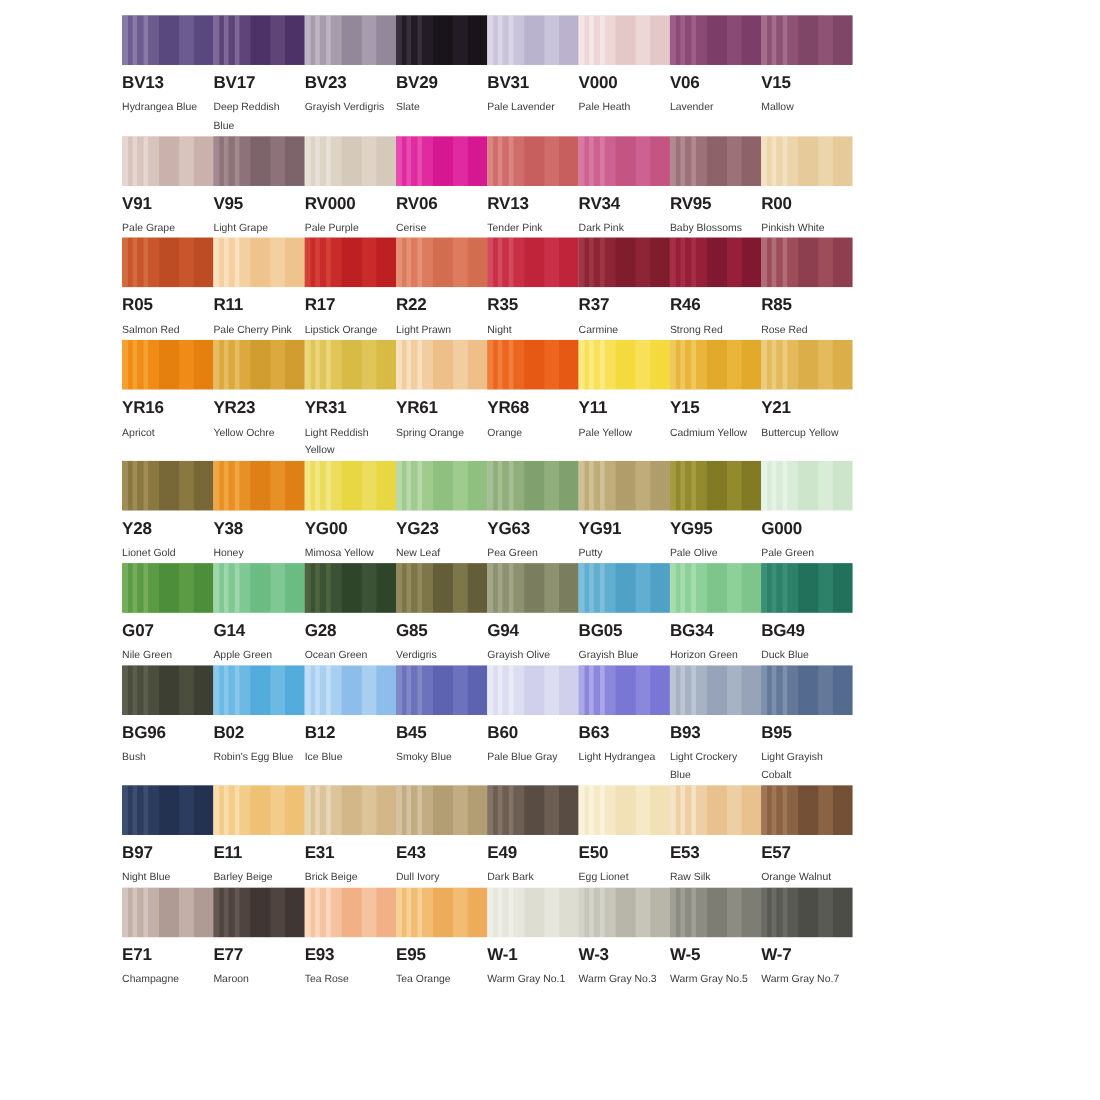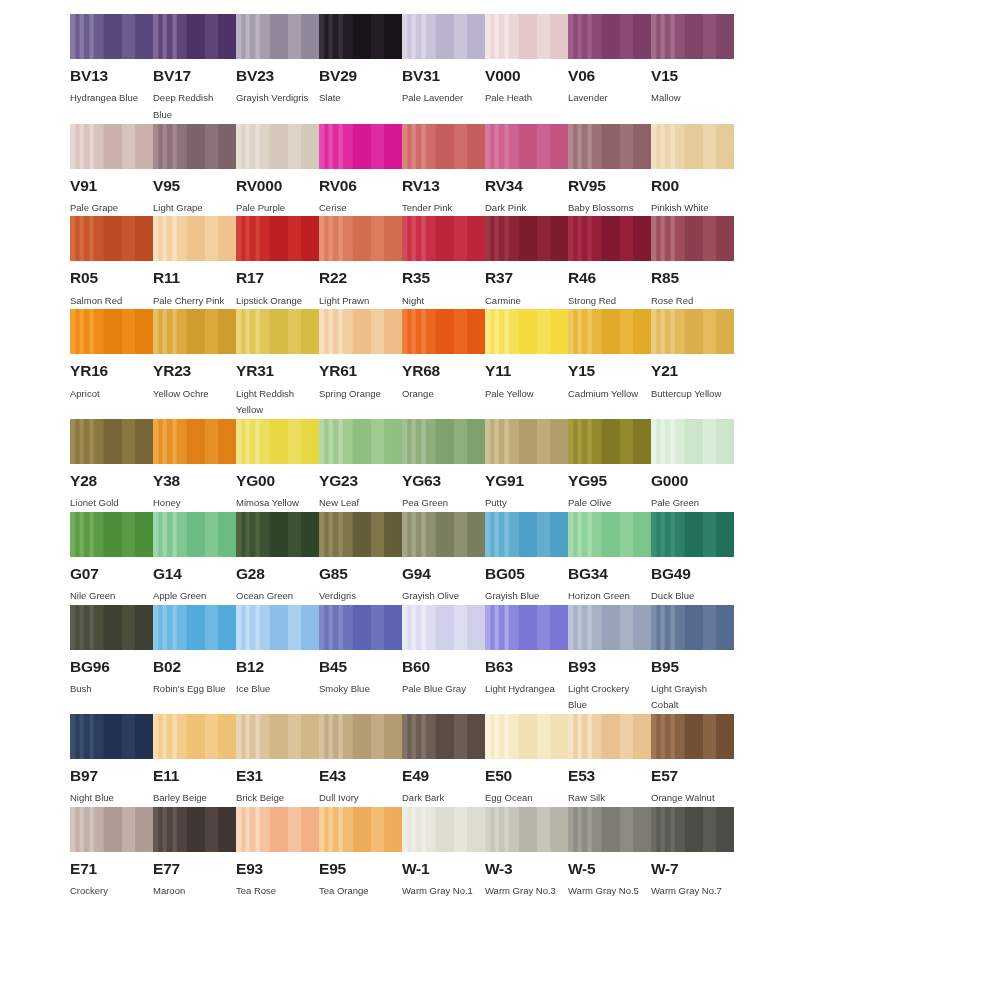--- a/index.html
+++ b/index.html
@@ -19,21 +19,21 @@
     height: 1000px;
     background: #ffffff;
     box-sizing: border-box;
     padding: 14px 0 0 0;
   }
   .swatch-grid {
     display: grid;
     grid-template-columns: repeat(8, 83px);
     column-gap: 0px;
     justify-content: start;
-    margin-left: 70px;
+    margin-left: 111px;
   }
   .swatch-cell {
     width: 83px;
     box-sizing: border-box;
     padding-right: 0px;
   }
   .swatch-chip {
     width: 83px;
     height: 45px;
     border: 0;
@@ -499,42 +499,42 @@
             <div class="streaks" style="background: linear-gradient(90deg, rgb(135, 119, 106) 0%, rgb(135, 119, 106) 6%, rgb(108, 94, 83) 7%, rgb(108, 94, 83) 11%, rgb(135, 119, 106) 12%, rgb(135, 119, 106) 16%, rgb(108, 94, 83) 17%, rgb(108, 94, 83) 23%, rgb(135, 119, 106) 24%, rgb(135, 119, 106) 28%, rgb(108, 94, 83) 29%, rgb(108, 94, 83) 40%, rgb(86, 74, 64) 41%, rgb(86, 74, 64) 62%, rgb(108, 94, 83) 63%, rgb(108, 94, 83) 78%, rgb(86, 74, 64) 79%, rgb(86, 74, 64) 100%); opacity: 0.85;"></div>
           </div>
           <div class="swatch-code">E49</div>
           <div class="swatch-name">Dark Bark</div>
         </div>
         <div class="swatch-cell">
           <div class="swatch-chip" style="background: rgb(246, 233, 198);">
             <div class="streaks" style="background: linear-gradient(90deg, rgb(251, 244, 222) 0%, rgb(251, 244, 222) 6%, rgb(246, 233, 198) 7%, rgb(246, 233, 198) 11%, rgb(251, 244, 222) 12%, rgb(251, 244, 222) 16%, rgb(246, 233, 198) 17%, rgb(246, 233, 198) 23%, rgb(251, 244, 222) 24%, rgb(251, 244, 222) 28%, rgb(246, 233, 198) 29%, rgb(246, 233, 198) 40%, rgb(240, 223, 178) 41%, rgb(240, 223, 178) 62%, rgb(246, 233, 198) 63%, rgb(246, 233, 198) 78%, rgb(240, 223, 178) 79%, rgb(240, 223, 178) 100%); opacity: 0.85;"></div>
           </div>
           <div class="swatch-code">E50</div>
-          <div class="swatch-name">Egg Ocean</div>
+          <div class="swatch-name">Egg Lionet</div>
         </div>
         <div class="swatch-cell">
           <div class="swatch-chip" style="background: rgb(238, 207, 164);">
             <div class="streaks" style="background: linear-gradient(90deg, rgb(247, 229, 201) 0%, rgb(247, 229, 201) 6%, rgb(238, 207, 164) 7%, rgb(238, 207, 164) 11%, rgb(247, 229, 201) 12%, rgb(247, 229, 201) 16%, rgb(238, 207, 164) 17%, rgb(238, 207, 164) 23%, rgb(247, 229, 201) 24%, rgb(247, 229, 201) 28%, rgb(238, 207, 164) 29%, rgb(238, 207, 164) 40%, rgb(231, 191, 138) 41%, rgb(231, 191, 138) 62%, rgb(238, 207, 164) 63%, rgb(238, 207, 164) 78%, rgb(231, 191, 138) 79%, rgb(231, 191, 138) 100%); opacity: 0.85;"></div>
           </div>
           <div class="swatch-code">E53</div>
           <div class="swatch-name">Raw Silk</div>
         </div>
         <div class="swatch-cell">
           <div class="swatch-chip" style="background: rgb(138, 99, 68);">
             <div class="streaks" style="background: linear-gradient(90deg, rgb(162, 122, 88) 0%, rgb(162, 122, 88) 6%, rgb(138, 99, 68) 7%, rgb(138, 99, 68) 11%, rgb(162, 122, 88) 12%, rgb(162, 122, 88) 16%, rgb(138, 99, 68) 17%, rgb(138, 99, 68) 23%, rgb(162, 122, 88) 24%, rgb(162, 122, 88) 28%, rgb(138, 99, 68) 29%, rgb(138, 99, 68) 40%, rgb(110, 76, 51) 41%, rgb(110, 76, 51) 62%, rgb(138, 99, 68) 63%, rgb(138, 99, 68) 78%, rgb(110, 76, 51) 79%, rgb(110, 76, 51) 100%); opacity: 0.85;"></div>
           </div>
           <div class="swatch-code">E57</div>
           <div class="swatch-name">Orange Walnut</div>
         </div>
         <div class="swatch-cell">
           <div class="swatch-chip" style="background: rgb(194, 176, 168);">
             <div class="streaks" style="background: linear-gradient(90deg, rgb(214, 200, 193) 0%, rgb(214, 200, 193) 6%, rgb(194, 176, 168) 7%, rgb(194, 176, 168) 11%, rgb(214, 200, 193) 12%, rgb(214, 200, 193) 16%, rgb(194, 176, 168) 17%, rgb(194, 176, 168) 23%, rgb(214, 200, 193) 24%, rgb(214, 200, 193) 28%, rgb(194, 176, 168) 29%, rgb(194, 176, 168) 40%, rgb(171, 151, 143) 41%, rgb(171, 151, 143) 62%, rgb(194, 176, 168) 63%, rgb(194, 176, 168) 78%, rgb(171, 151, 143) 79%, rgb(171, 151, 143) 100%); opacity: 0.85;"></div>
           </div>
           <div class="swatch-code">E71</div>
-          <div class="swatch-name">Crockery</div>
+          <div class="swatch-name">Champagne</div>
         </div>
         <div class="swatch-cell">
           <div class="swatch-chip" style="background: rgb(79, 68, 64);">
             <div class="streaks" style="background: linear-gradient(90deg, rgb(102, 90, 85) 0%, rgb(102, 90, 85) 6%, rgb(79, 68, 64) 7%, rgb(79, 68, 64) 11%, rgb(102, 90, 85) 12%, rgb(102, 90, 85) 16%, rgb(79, 68, 64) 17%, rgb(79, 68, 64) 23%, rgb(102, 90, 85) 24%, rgb(102, 90, 85) 28%, rgb(79, 68, 64) 29%, rgb(79, 68, 64) 40%, rgb(61, 51, 48) 41%, rgb(61, 51, 48) 62%, rgb(79, 68, 64) 63%, rgb(79, 68, 64) 78%, rgb(61, 51, 48) 79%, rgb(61, 51, 48) 100%); opacity: 0.85;"></div>
           </div>
           <div class="swatch-code">E77</div>
           <div class="swatch-name">Maroon</div>
         </div>
         <div class="swatch-cell">
           <div class="swatch-chip" style="background: rgb(246, 195, 160);">

